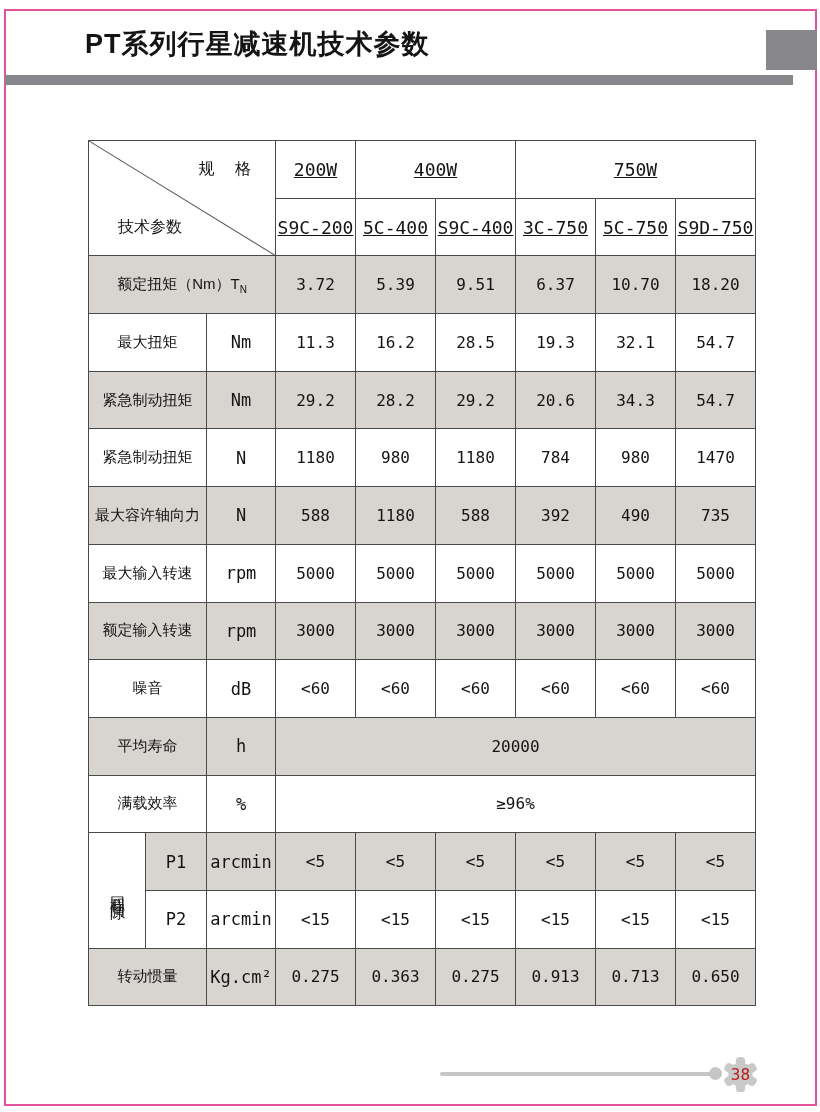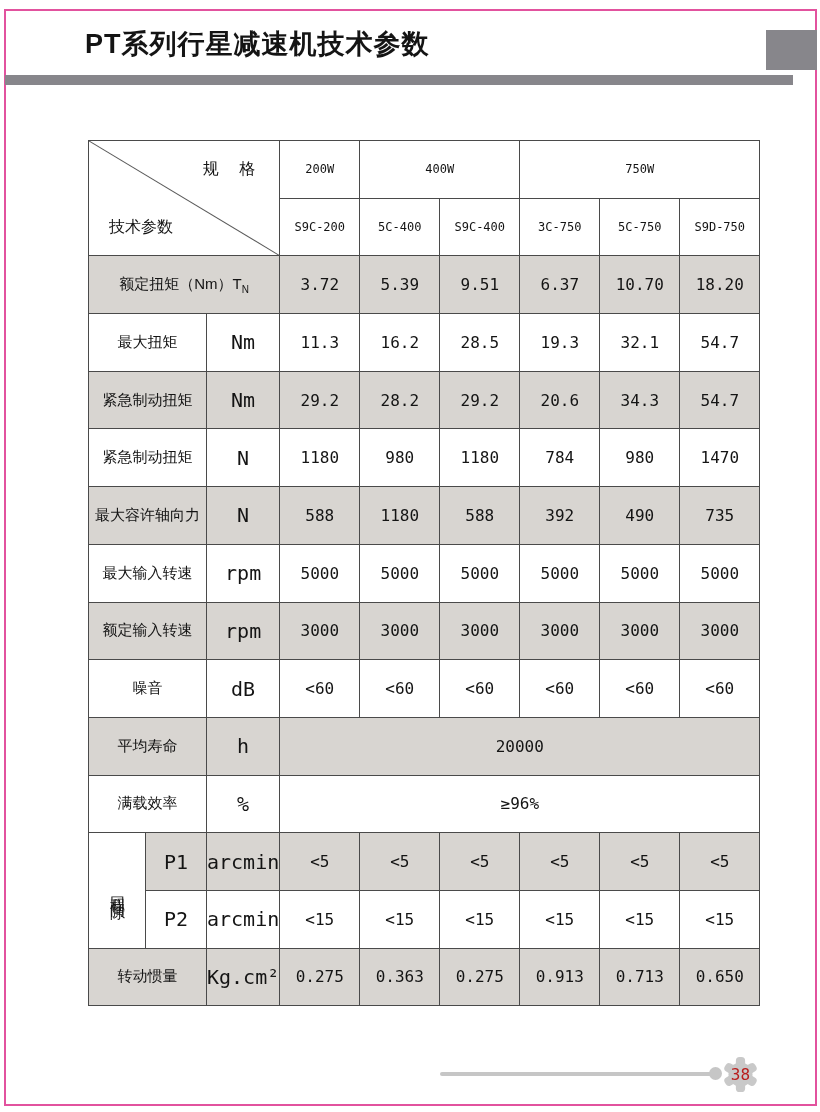--- a/index.html
+++ b/index.html
@@ -25,29 +25,29 @@
         table-layout:fixed;}
   table.spec td{border:1px solid #4a4a4a;text-align:center;vertical-align:middle;
         padding:0;color:#141414;background:#fff;}
   table.spec tr{height:57.7px;}
   tr.hrow1{height:58px;padding-left:36px;}
   tr.hrow2{height:56px;border-radius:7px;}
   tr.g td{background:var(--cell-gray,#d8d5d1);}
   tr.g td.grp{background:#fff;}
 
   td.lbl{font-size:15px;}
-  td.unit,td.model,td.sub{font-family:"DejaVu Sans Mono",monospace;font-size:20px;}
+  td.unit,td.model,td.sub{font-family:"DejaVu Sans Mono",monospace;font-size:17px;}
   td.val{font-family:"DejaVu Sans Mono",monospace;font-size:16px;}
-  td.model{font-size:12px;}
+  td.model{font-size:18px;text-decoration:underline;}
   td.lbl sub{font-size:10px;}
 
   td.diag{position:relative;}
   td.diag svg.diag-line{position:absolute;left:0;top:0;width:100%;height:100%;}
   .spec-lab{position:absolute;top:18px;right:16px;font-size:16px;letter-spacing:8px;}
-  .param-lab{position:absolute;left:20px;bottom:17px;font-size:16px;}
+  .param-lab{position:absolute;left:29px;bottom:17px;font-size:16px;}
 
   td.grp{writing-mode:vertical-rl;text-orientation:upright;font-size:15px;
         letter-spacing:3px;}
 
   .footer-line{position:absolute;left:440px;top:1072px;width:276px;height:4px;
         border-radius:2px;background:var(--line-gray,#c6c6c6);}
   .footer-dot{position:absolute;left:709px;top:1067px;width:13px;height:13px;
         border-radius:50%;background:var(--line-gray,#c6c6c6);}
   .gear{position:absolute;left:722px;top:1056px;width:37px;height:37px;}
   .gear svg{position:absolute;inset:0;width:100%;height:100%;}

